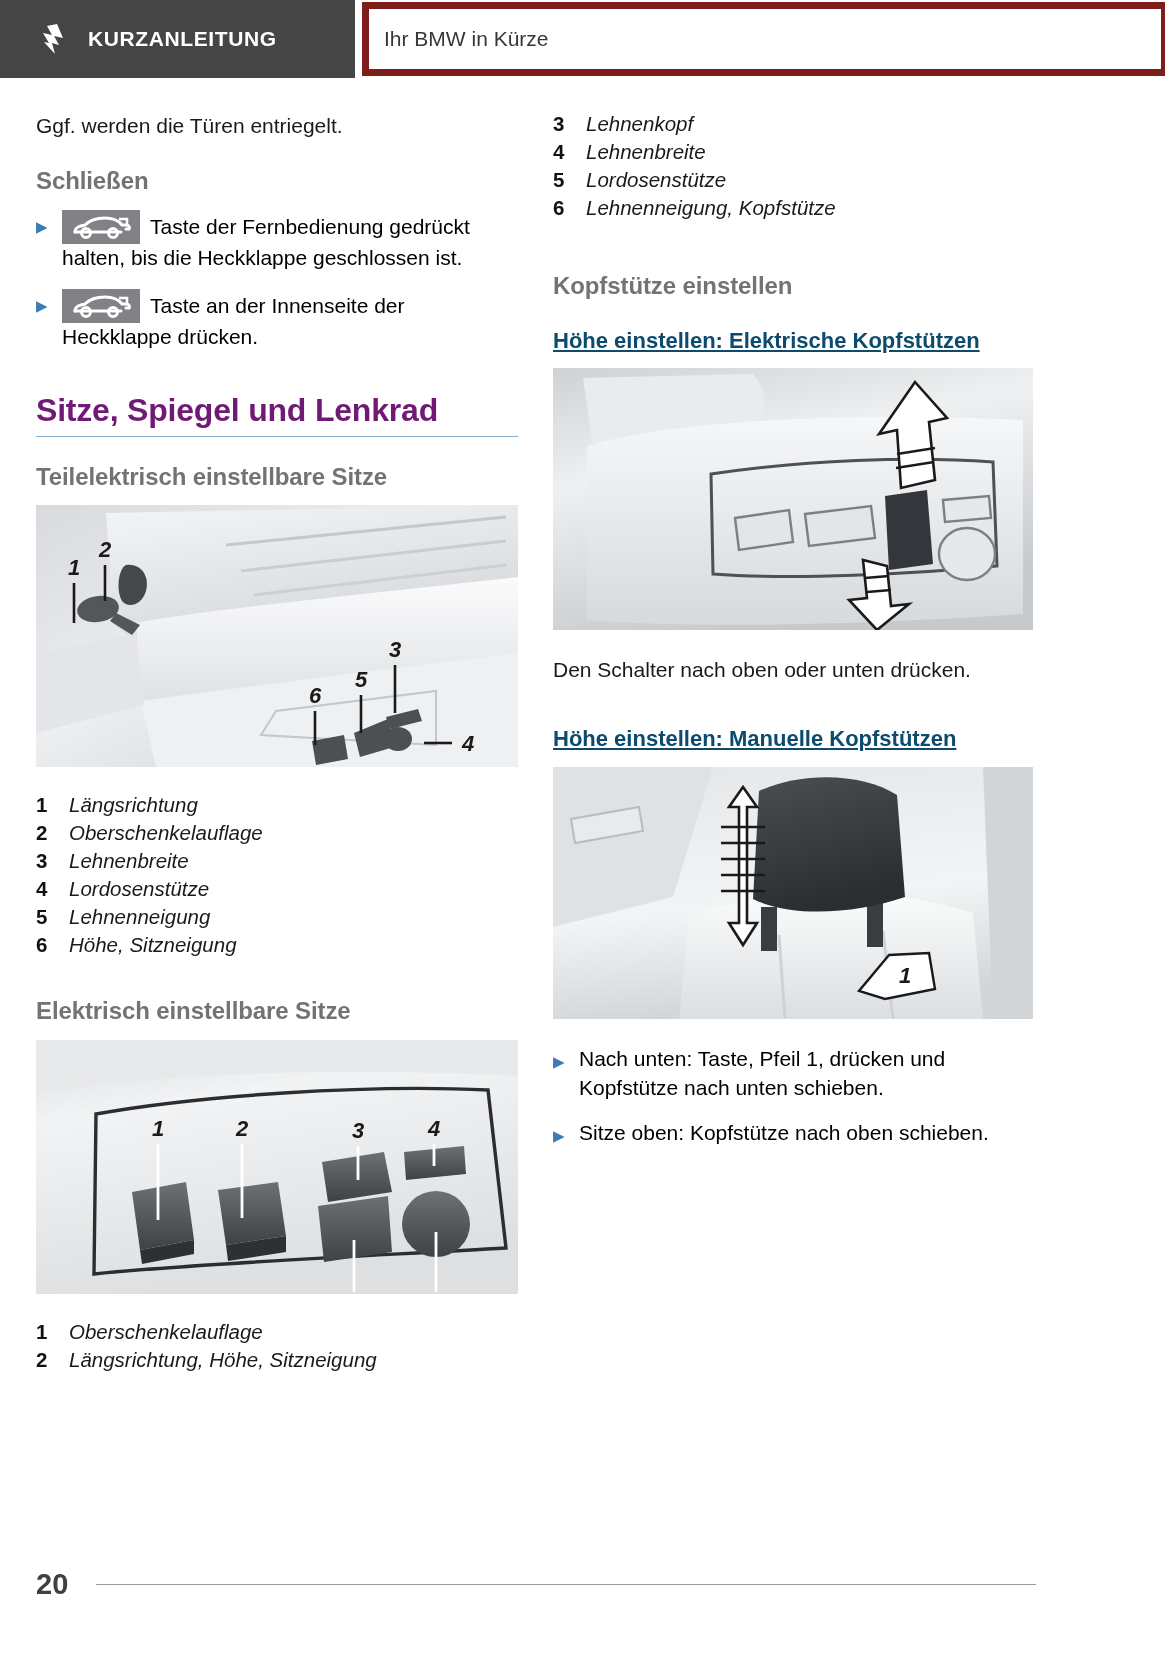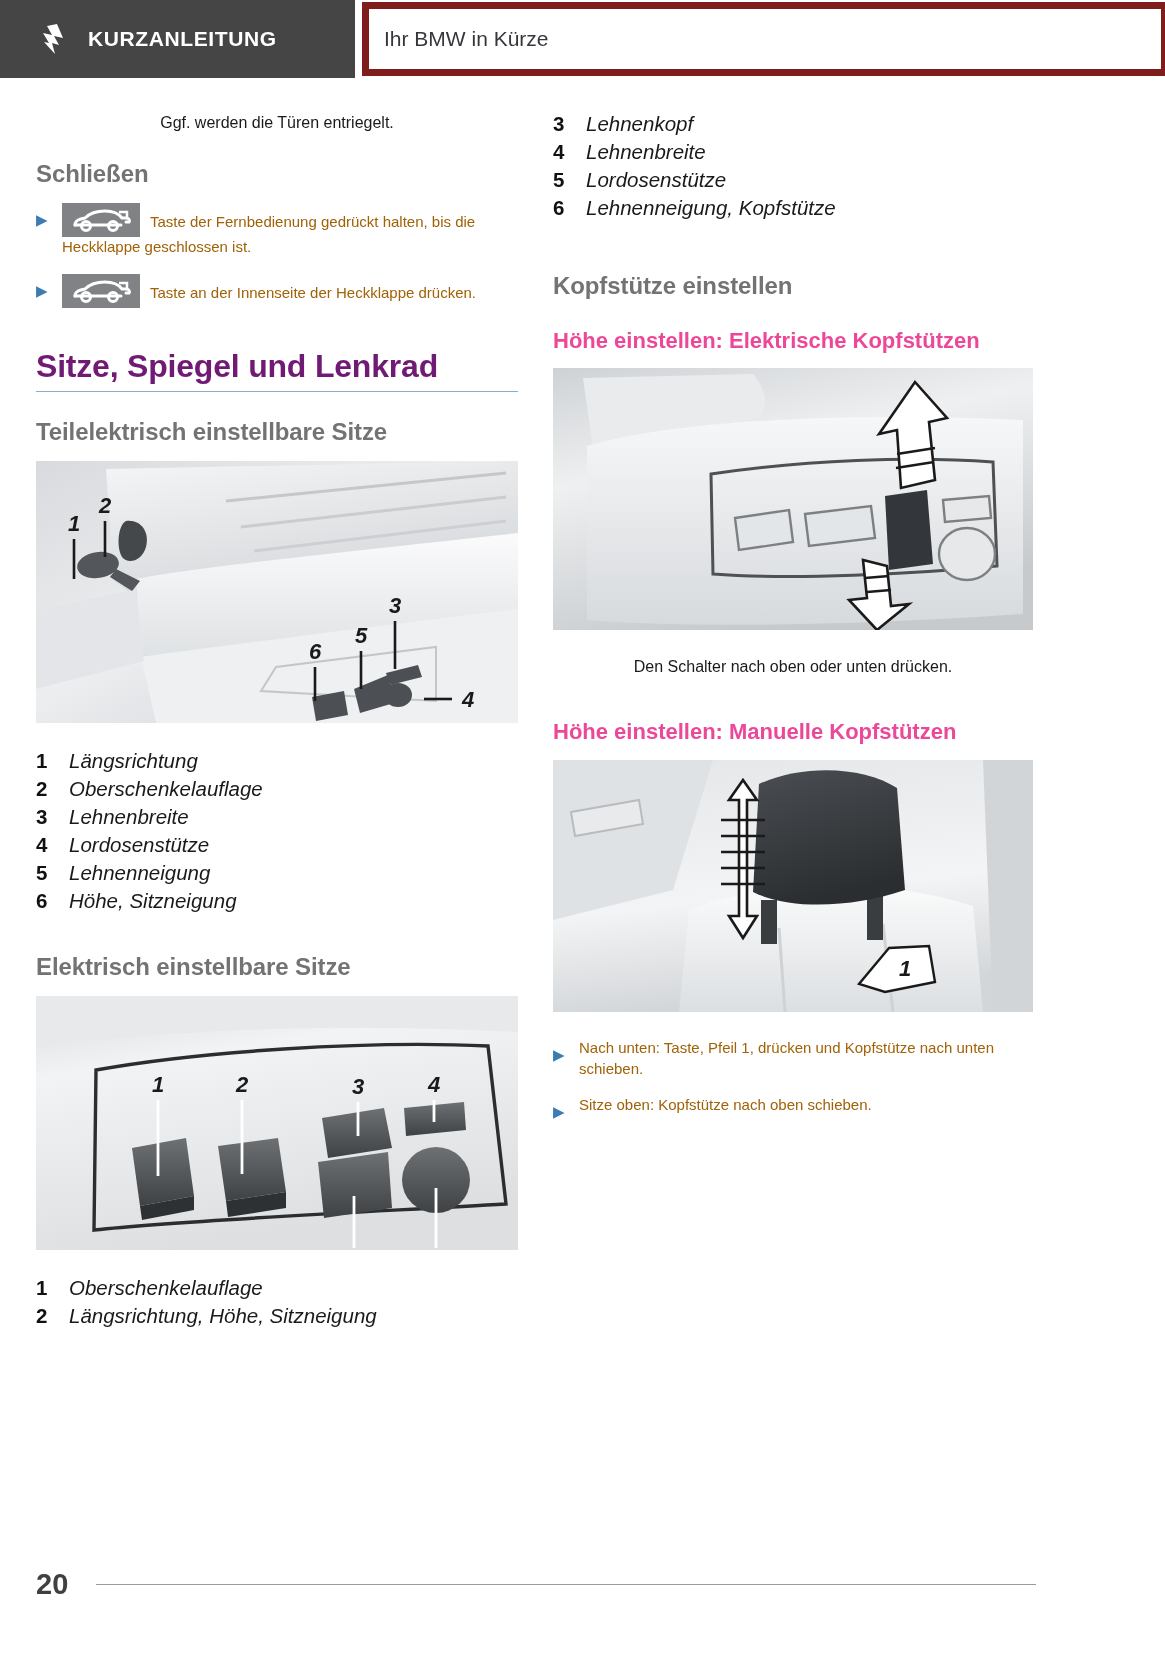--- a/index.html
+++ b/index.html
@@ -73,24 +73,23 @@
   }
   .col-right {
     position: absolute;
     top: 112px;
     left: 553px;
     width: 480px;
   }
 
   
   .body-text {
-    font-size: 16px;
+    font-size: 21px;
     color: #1a1a1a;
     line-height: 1.38;
-    text-align: center;
   }
   .h1-blue {
     font-size: 32px;
     font-weight: bold;
     color: #701a75;
     letter-spacing: -0.2px;
     line-height: 1.15;
   }
   .h1-rule {
     border: 0;
@@ -100,43 +99,44 @@
   .h2-blue {
     font-size: 24px;
     font-weight: bold;
     color: #737373;
     letter-spacing: -0.1px;
     line-height: 1.2;
   }
   .h3-blue {
     font-size: 22px;
     font-weight: bold;
-    color: #ec4899;
+    color: #0c4a6e;
     line-height: 1.25;
+    text-decoration: underline;
   }
 
   
   .tri-list { list-style: none; }
   .tri-item {
     display: flex;
     align-items: flex-start;
     margin-bottom: 16px;
   }
   .tri-marker {
     flex: 0 0 auto;
     width: 26px;
     padding-top: 9px;
     color: #3b7cb5;
     font-size: 15px;
     line-height: 1;
   }
   .tri-body {
     flex: 1 1 auto;
-    font-size: 15px;
-    color: #a16207;
+    font-size: 21px;
+    color: #000000;
     line-height: 1.38;
   }
 
   
   .key-icon {
     display: inline-block;
     vertical-align: -10px;
     width: 78px;
     height: 34px;
     background: #808285;

